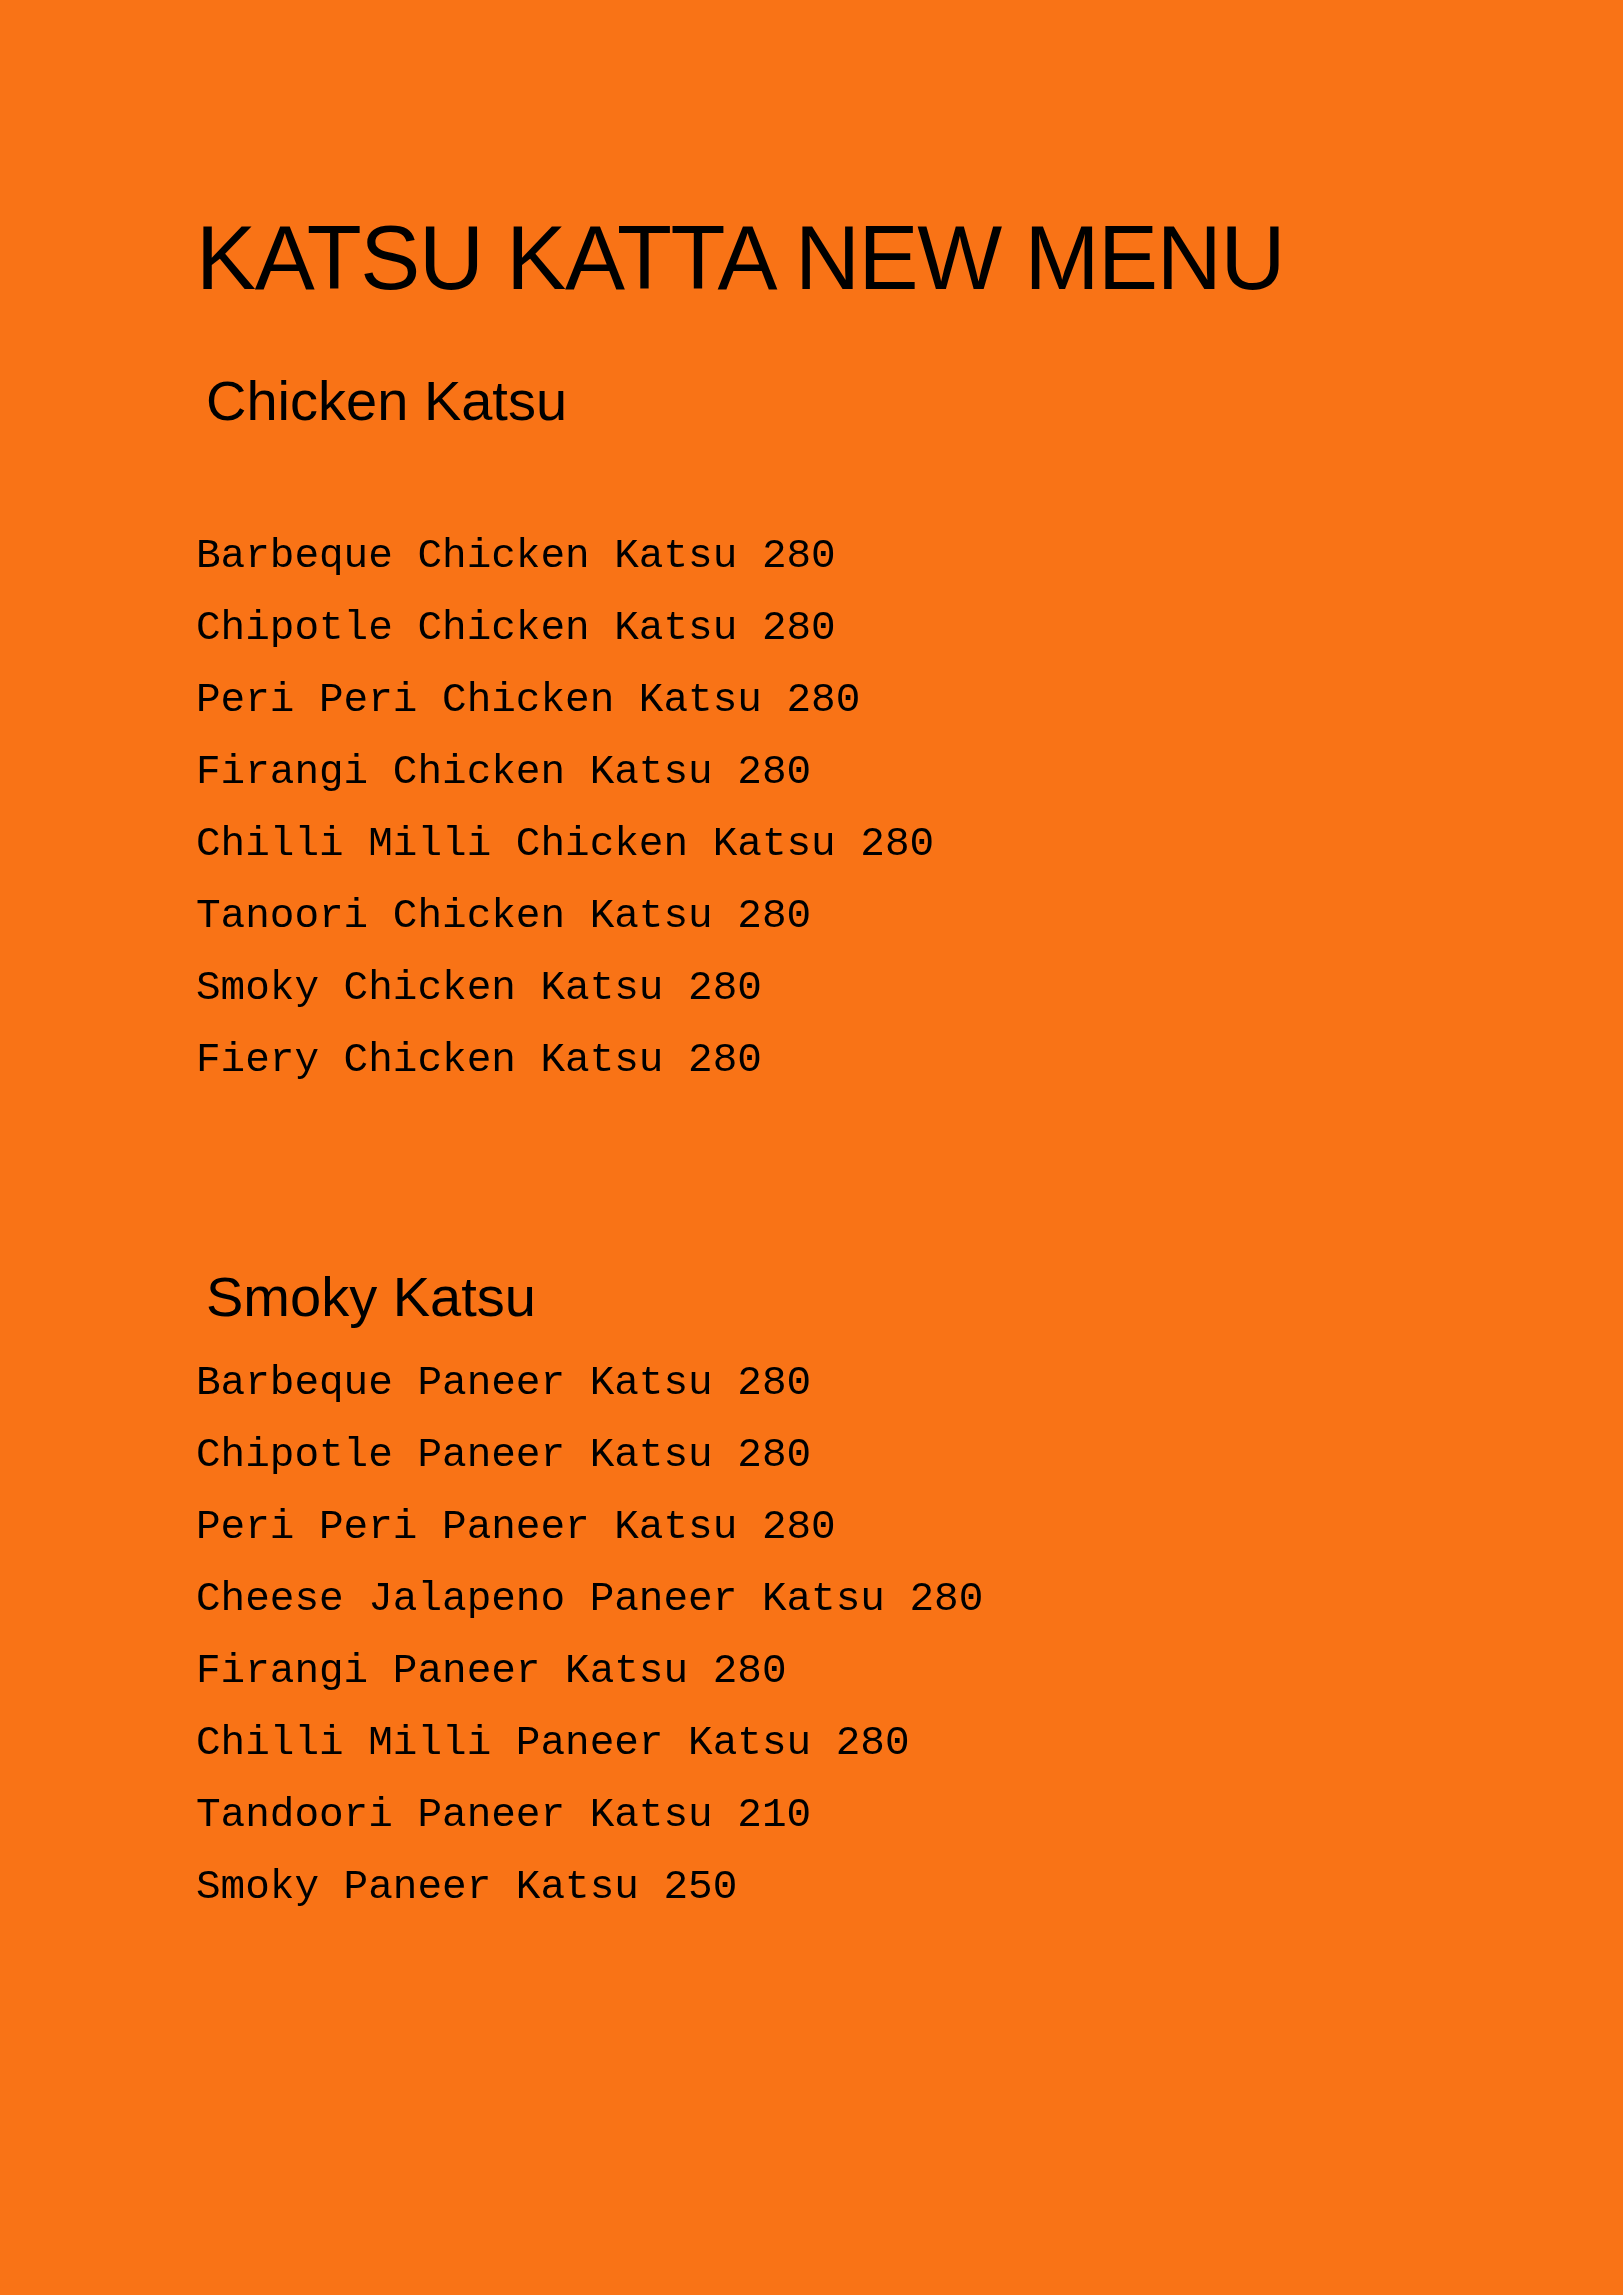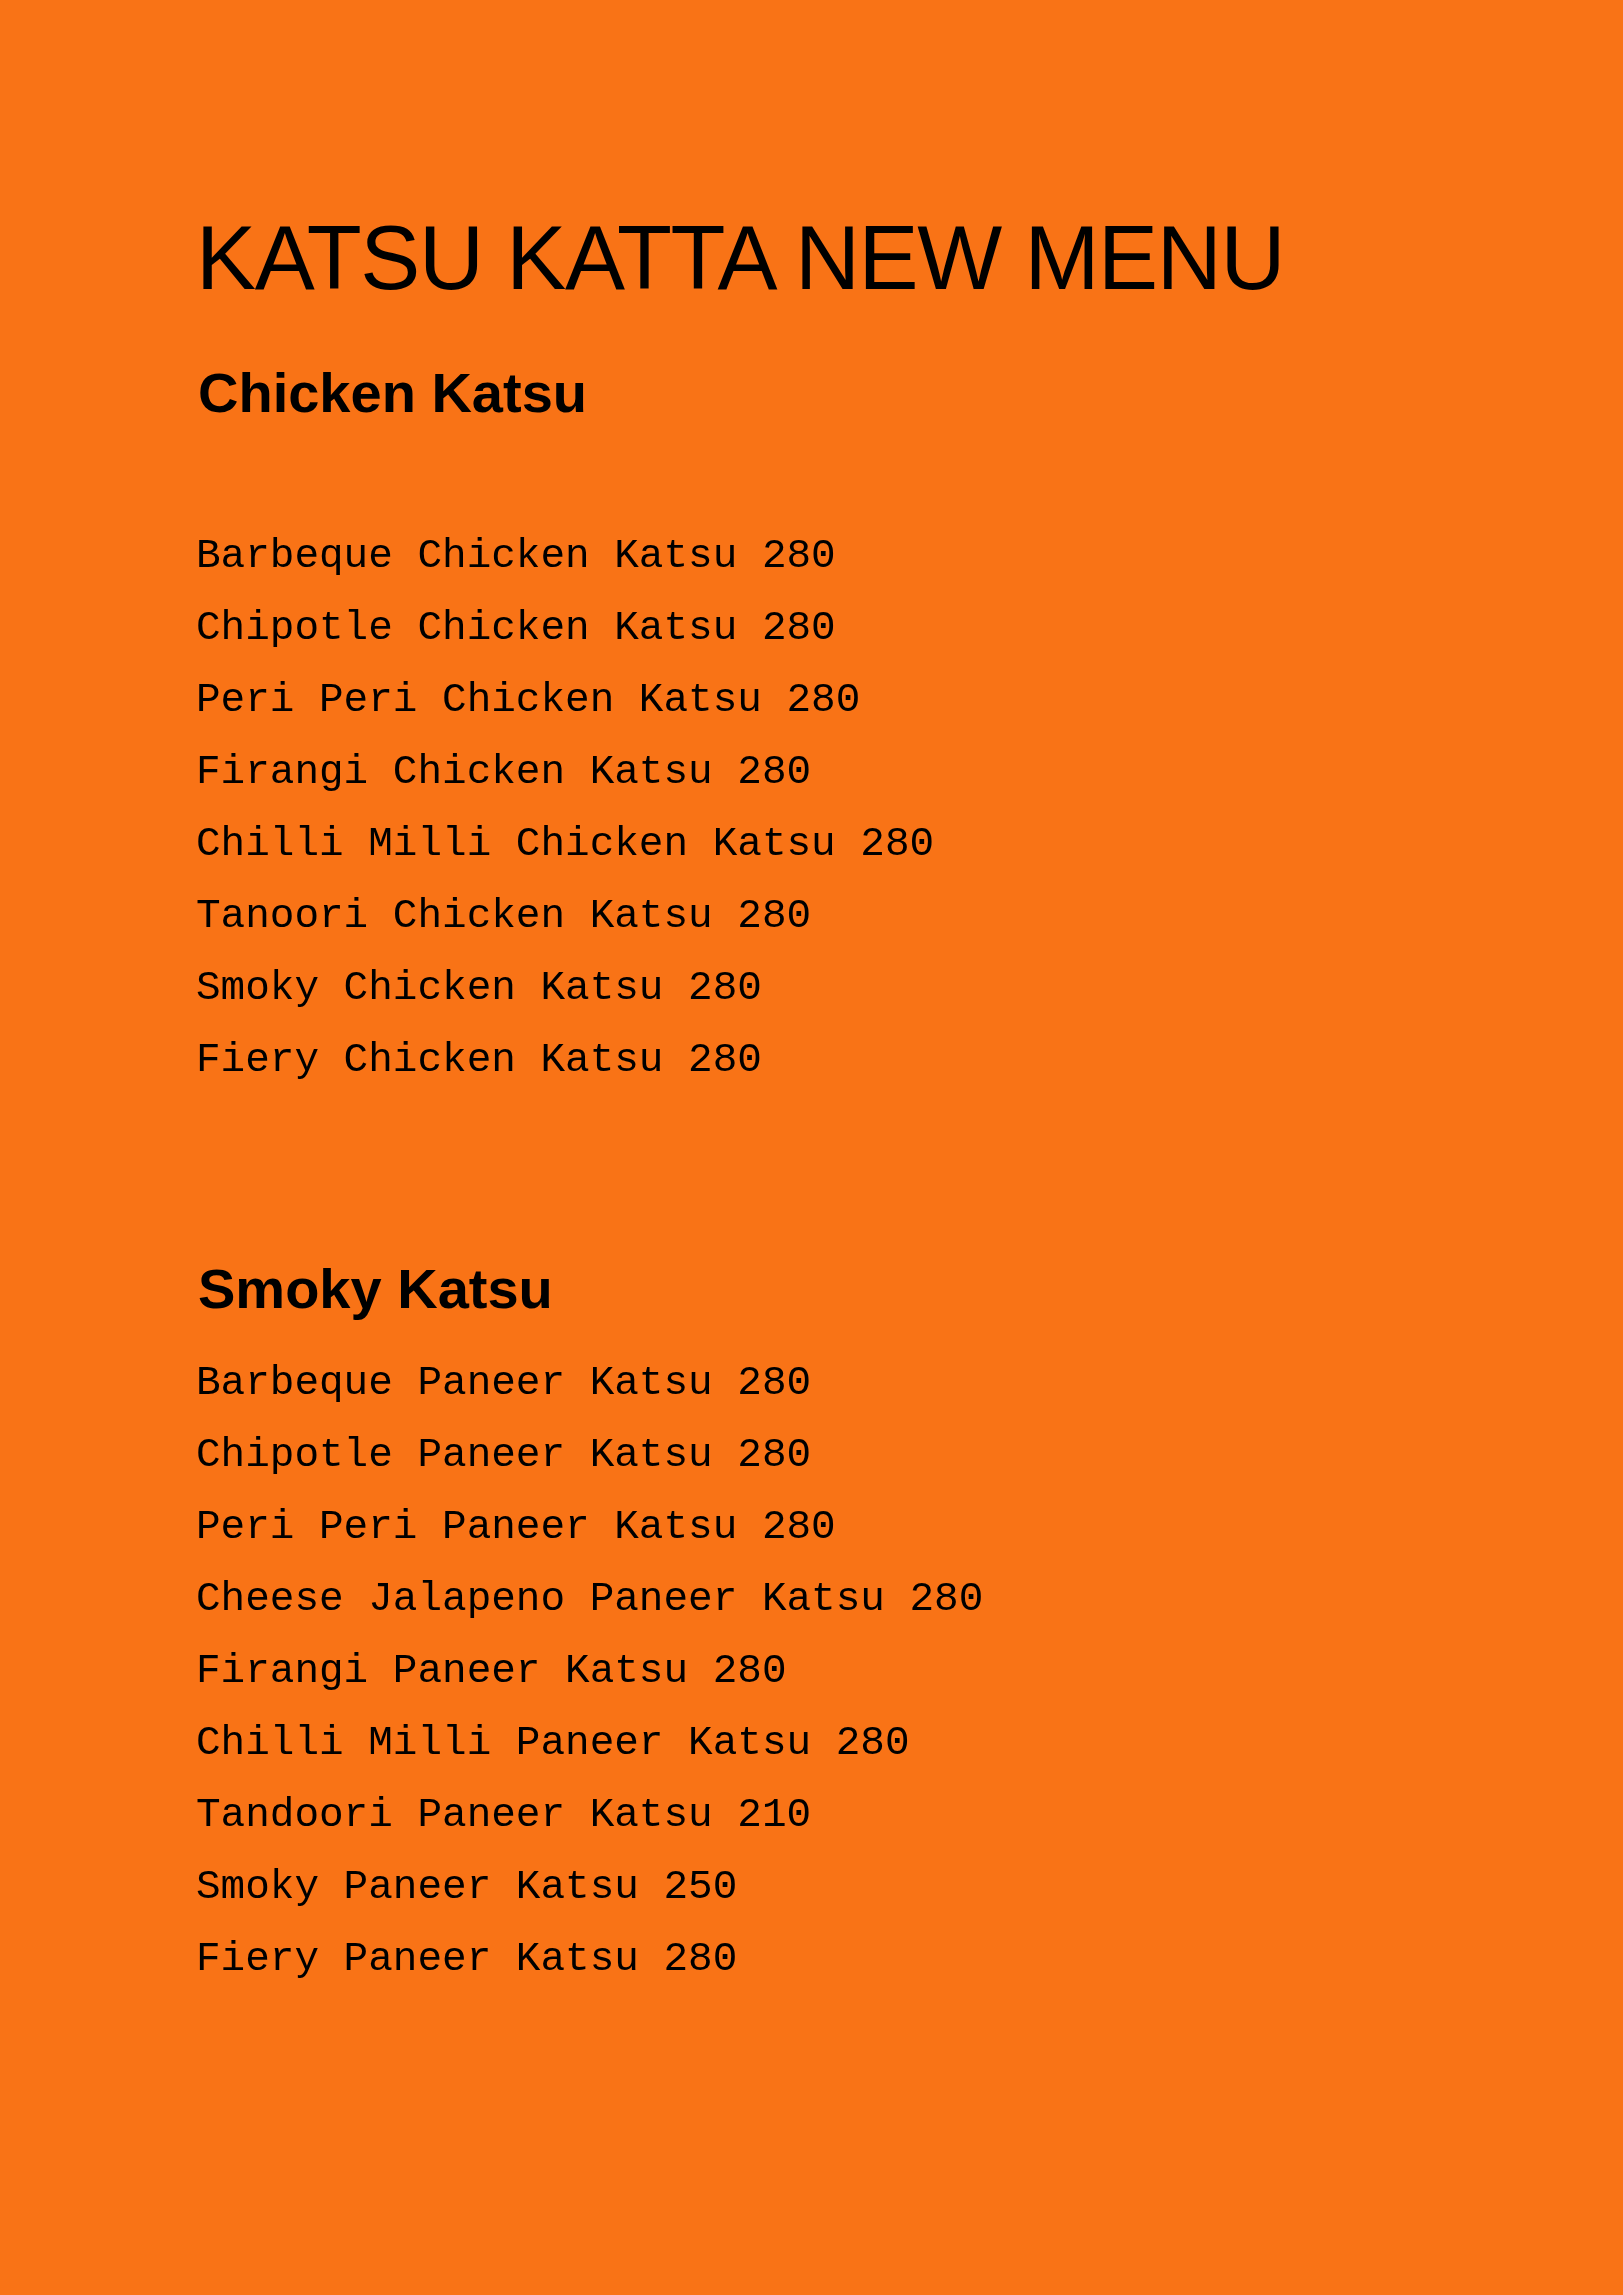--- a/index.html
+++ b/index.html
@@ -19,23 +19,23 @@
     margin: 0;
     font-size: 90px;
     font-weight: 400;
     line-height: 1;
     letter-spacing: -0.015em;
     white-space: nowrap;
   }
   .section-heading {
     position: absolute;
     left: 196px;
-    margin: 2px;
+    margin: 10px;
     font-size: 56px;
-    font-weight: 700;
+    font-weight: 400;
     line-height: 1;
     white-space: nowrap;
   }
   .heading-chicken { top: 363px; }
   .heading-paneer  { top: 1259px; }
   .menu-items {
     position: absolute;
     left: 196px;
     margin: 0;
     padding: 0;
@@ -77,18 +77,17 @@
     <h2 class="section-heading heading-paneer">Smoky Katsu</h2>
     <ul class="menu-items items-paneer">
         <li>Barbeque Paneer Katsu 280</li>
         <li>Chipotle Paneer Katsu 280</li>
         <li>Peri Peri Paneer Katsu 280</li>
         <li>Cheese Jalapeno Paneer Katsu 280</li>
         <li>Firangi Paneer Katsu 280</li>
         <li>Chilli Milli Paneer Katsu 280</li>
         <li>Tandoori Paneer Katsu 210</li>
         <li>Smoky Paneer Katsu 250</li>
-        <li>Fiery Paneer Katsu 280</li>
       </ul>
   </section>
 
 </div>
 
 
 </body></html>

